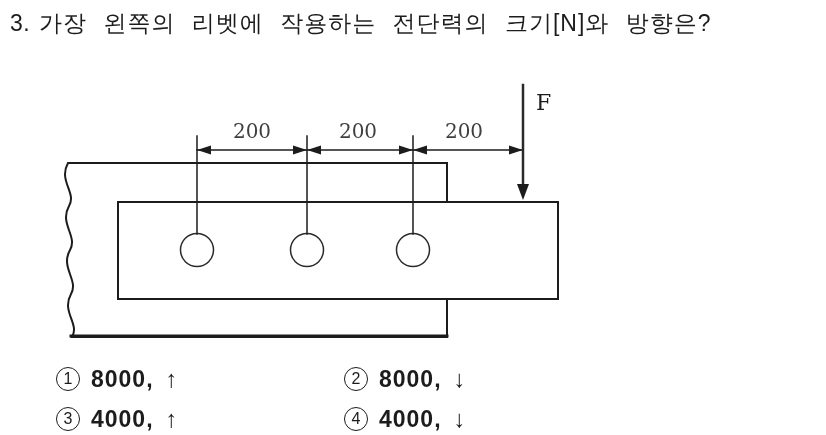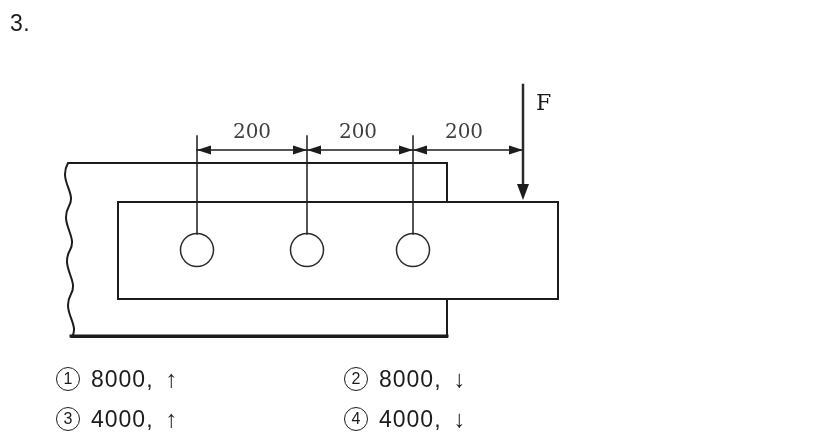--- a/index.html
+++ b/index.html
@@ -19,31 +19,32 @@
   .choice{position:absolute;display:flex;align-items:center;height:30px;cursor:default;}
   .c1{left:56px;top:364px;}
   .c2{left:344px;top:364px;}
   .c3{left:56px;top:404px;}
   .c4{left:344px;top:404px;}
   .cnum{
     box-sizing:border-box;width:24px;height:24px;border:1.6px solid #1c1c1c;border-radius:50%;
     display:flex;align-items:center;justify-content:center;
     font-size:16px;line-height:1;margin-right:11px;flex:0 0 24px;
   }
-  .cval{font-size:23px;letter-spacing:1px;}
+  .cval{font-size:23px;letter-spacing:1px;font-weight:bold;}
   .carr{font-size:24px;margin-left:12px;}
 </style>
 </head>
 <body>
 
 <div id="page">
 
   <div id="question">
     <span class="qnum">3.</span>
     <div class="qlines">
+      <div>가장 왼쪽의 리벳에 작용하는 전단력의 크기[N]와 방향은?</div>
     </div>
   </div>
 
   <svg id="diagram" width="826" height="435" viewBox="0 0 826 435" fill="none" stroke-linecap="square">
 
     <path d="M447,202 L447,163 L68,163
              c -10,18 9,30 1,43
              c -10,18 9,30 1,44
              c -10,18 9,30 1,44
              c -10,18 9,30 1,43

